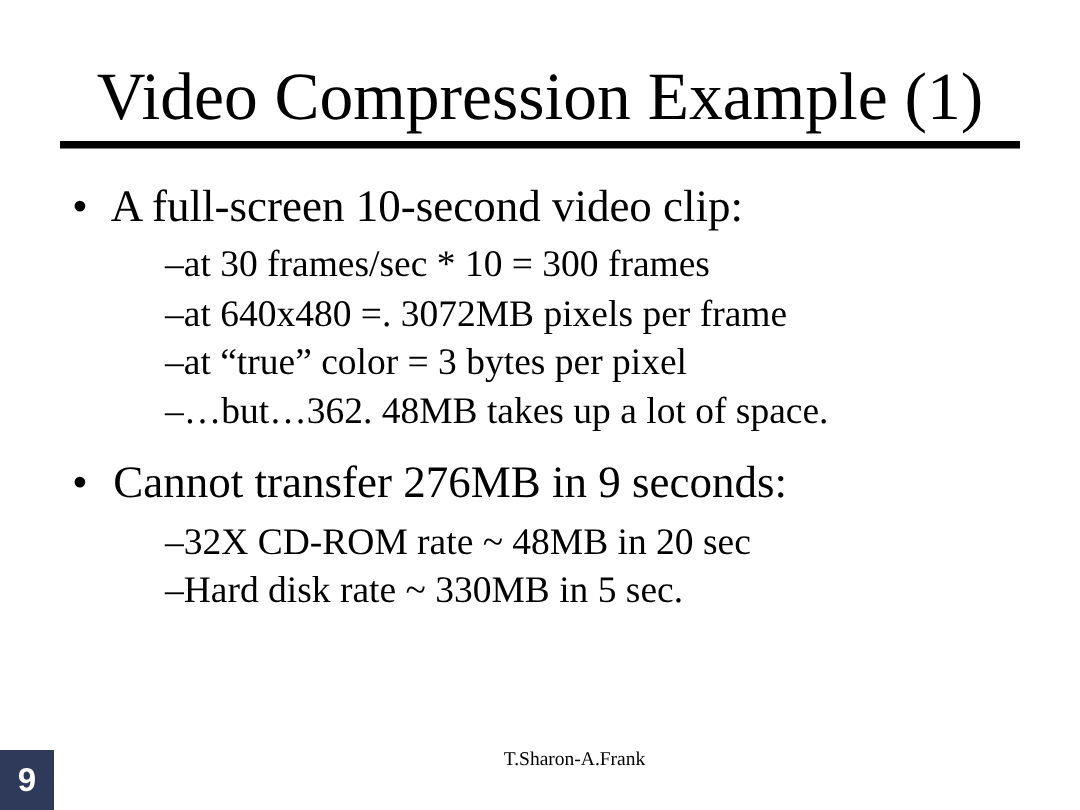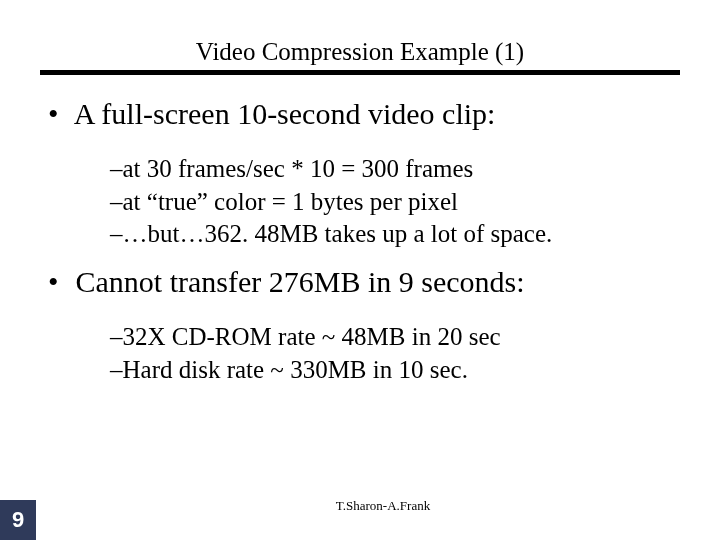--- a/index.html
+++ b/index.html
@@ -1,24 +1,24 @@
 <!DOCTYPE html>
 <html><head>
 <meta charset="utf-8">
 <style>
   * { margin: 0; padding: 0; box-sizing: border-box; }
   html, body { width: 720px; height: 540px; background: #ffffff; font-family: "Times New Roman", Times, serif; color: #000; overflow: hidden; }
   .slide { position: relative; width: 720px; height: 540px; }
   .title-wrap { padding-top: 38px; text-align: center; }
-  .title { display: inline-block; font-size: 25px; font-weight: 400; text-align: center; }
+  .title { display: inline-block; font-size: 45px; font-weight: 400; text-align: center; }
   .underbar { height: 3px; background: #000; margin: 4px 40px 0 40px; box-shadow: 0 2px 0 #000; }
   .body { padding: 22px 68px 0 72px; }
   .bullet-1 { font-size: 30px; line-height: 1.28; margin-top: 0; }
   .bullet-1::before { content: "\2022"; display: inline-block; width: 20px; margin-left: -24px; }
-  .sub-block { margin: 20px 0 12px 38px; font-family: Liberation Serif, serif; }
+  .sub-block { margin: 4px 0 12px 38px; font-family: Liberation Serif, serif; }
   .sub { font-size: 25px; line-height: 1.3; }
   .sub::before { content: "\2013 "; }
   .footer { position: absolute; bottom: 26px; left: 0; width: 100%; text-align: center; font-size: 13px; padding-left: 46px; }
   .pagebox { position: absolute; left: 0; bottom: 0; width: 36px; height: 40px; background: #2f3a5a; color: #fff; display: flex; align-items: center; justify-content: center; font-family: Arial, sans-serif; font-size: 22px; font-weight: 700; }
 </style>
 </head>
 <body>
 
 <div class="slide">
 
@@ -27,30 +27,31 @@
   </div>
   <div class="underbar"></div>
 
   <div class="body">
 
     <div class="bullet-1">
       <span>A full-screen 10-second video clip:</span>
     </div>
     <div class="sub-block">
       <div class="sub">at 30 frames/sec * 10 = 300 frames</div>
-      <div class="sub">at “true” color = 1 bytes per pixel</div>
+      <div class="sub">at 640x480 =. 3072MB pixels per frame</div>
+      <div class="sub">at “true” color = 3 bytes per pixel</div>
       <div class="sub">…but…362. 48MB takes up a lot of space.</div>
     </div>
 
     <div class="bullet-1">
       <span>Cannot transfer 276MB in 9 seconds:</span>
     </div>
     <div class="sub-block">
       <div class="sub">32X CD-ROM rate ~ 48MB in 20 sec</div>
-      <div class="sub">Hard disk rate ~ 330MB in 10 sec.</div>
+      <div class="sub">Hard disk rate ~ 330MB in 5 sec.</div>
     </div>
 
   </div>
 
   <div class="footer">T.Sharon-A.Frank</div>
 
   <div class="pagebox">
     <span>9</span>
   </div>
 

